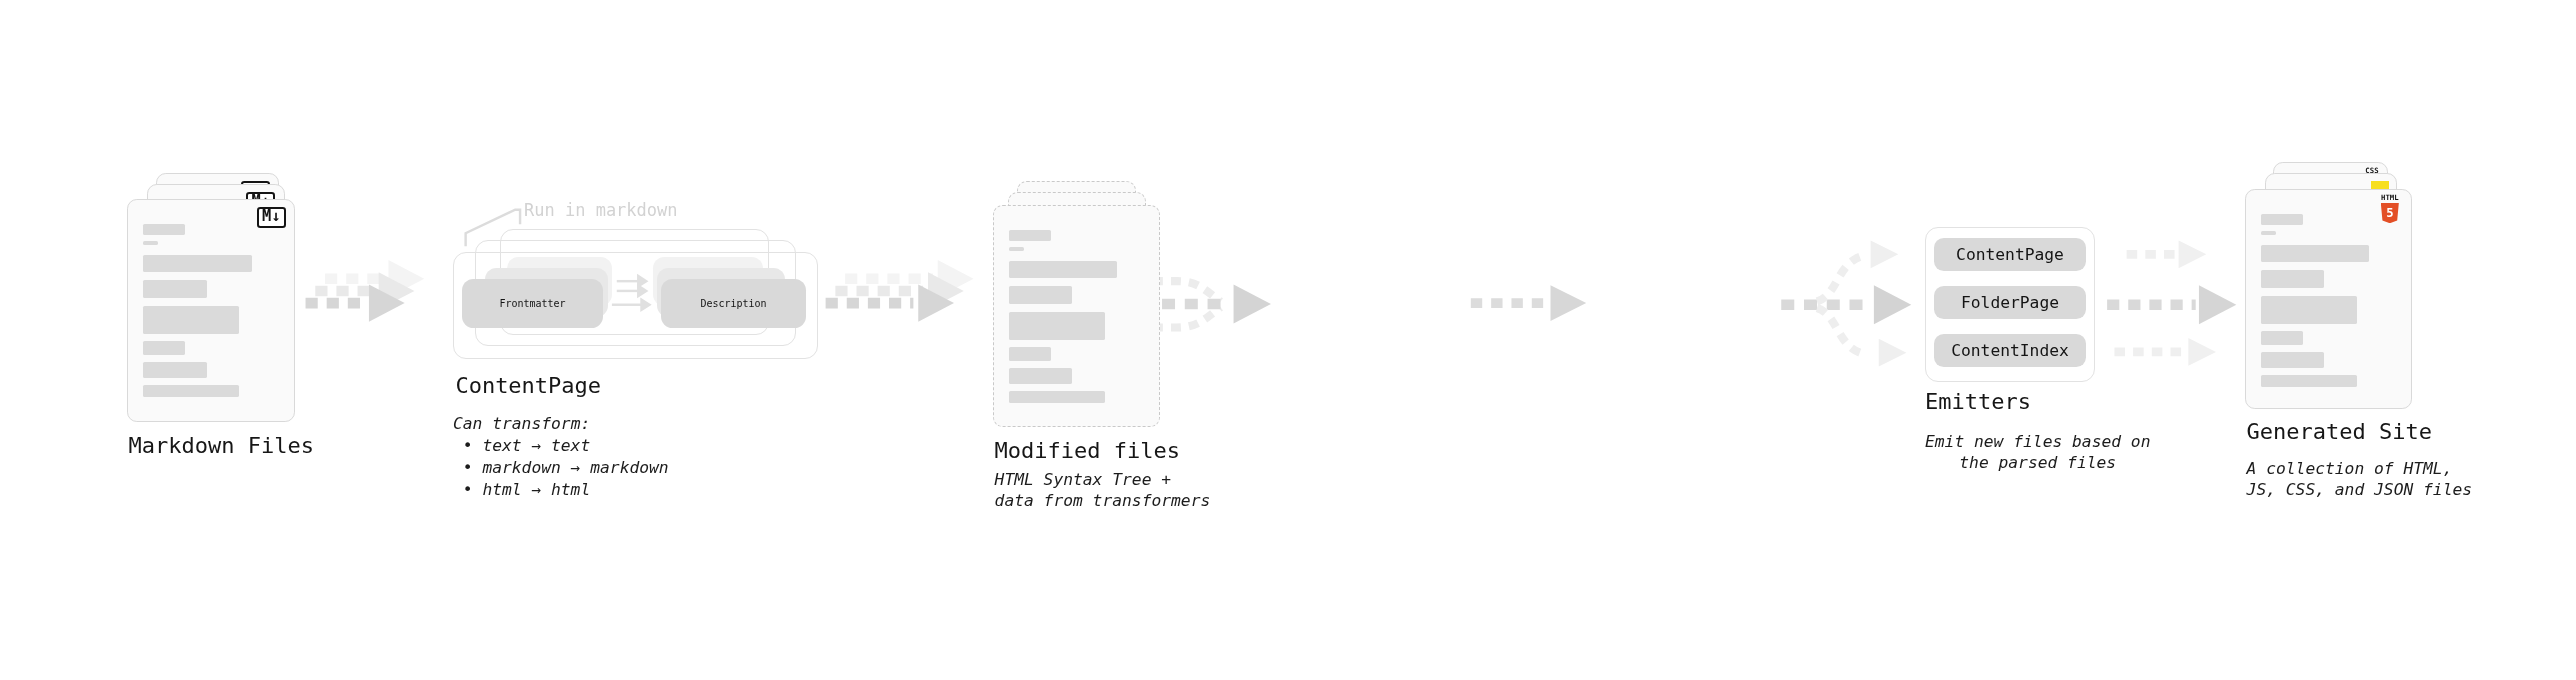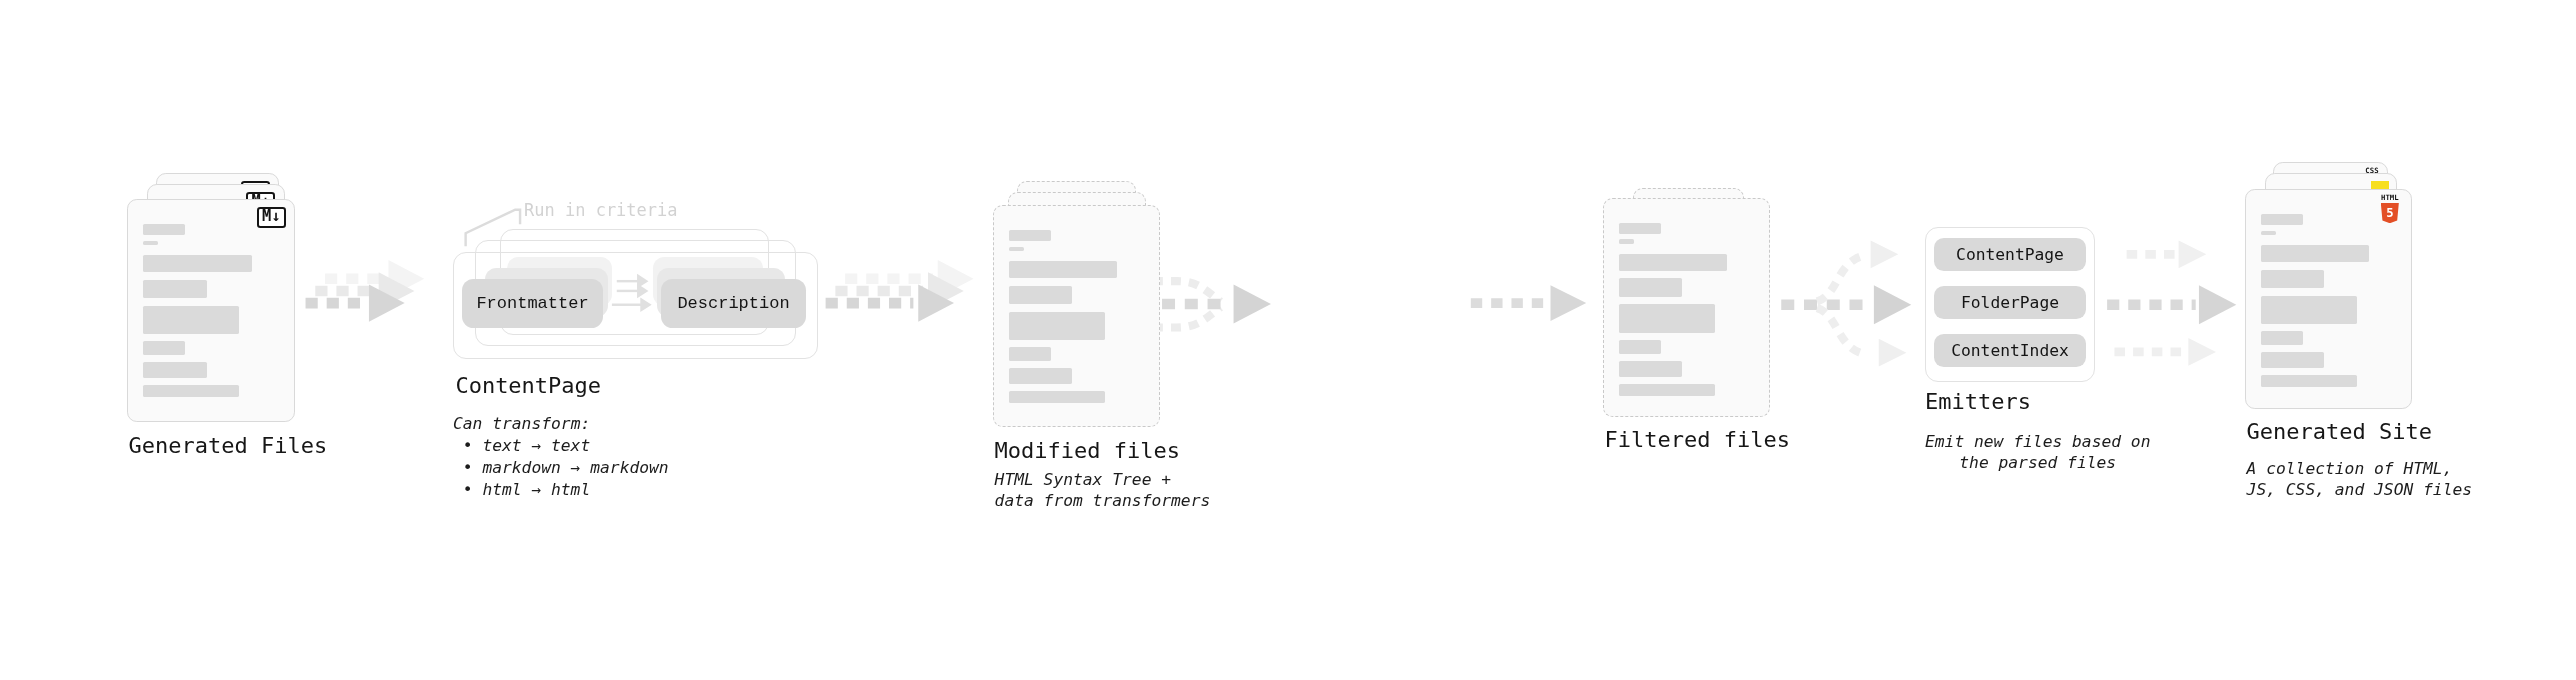--- a/index.html
+++ b/index.html
@@ -14,21 +14,21 @@
   .bar{background:#dadada;border-radius:1.6px;}
   .heading{position:absolute;font-size:22px;line-height:28px;white-space:nowrap;color:#161616;}
   .desc{position:absolute;font-size:16.3px;white-space:nowrap;color:#1c1c1c;}
   .desc div{line-height:21px;font-style:italic;}
   .desc.lh27 div{line-height:22px;}
   .desc .indent{padding-left:9.8px;}
   .annotation{position:absolute;font-size:17px;color:#d2d2d2;white-space:nowrap;}
   .container-box{position:absolute;border:1.6px solid #e2e2e2;border-radius:13px;background:transparent;}
   .container-box.filled{background:#ffffff;}
   .graybox{position:absolute;background:#d9d9d9;border-radius:11.4px;display:flex;align-items:center;
-           justify-content:center;font-size:17px;color:#141414;white-space:nowrap;font-family:Liberation Mono, monospace;}
+           justify-content:center;font-size:10px;color:#141414;white-space:nowrap;}
   .shadowbox{position:absolute;height:49px;border-radius:11.4px;}
   .shadowbox.s2{background:#e8e8e8;}
   .shadowbox.s3{background:#f2f2f2;}
   .pill{position:absolute;width:152px;height:32.5px;background:#d9d9d9;border-radius:9.8px;display:flex;
         align-items:center;justify-content:center;font-size:16.3px;color:#141414;}
   .md-badge{position:absolute;top:6.5px;right:8.1px;border:2.4px solid #141414;border-radius:3.3px;background:#fff;
             font-weight:bold;font-size:15.4px;line-height:15.4px;padding:0.8px 3.3px;color:#141414;}
   .css-badge{position:absolute;top:4.1px;right:7.3px;width:16.3px;text-align:center;}
   .css-badge .css-word{display:block;font-size:7.3px;font-weight:bold;line-height:7.3px;color:#111;}
   .css-badge .css-bar{display:block;height:3.3px;margin-top:0.8px;border-radius:0.8px;}
@@ -98,25 +98,25 @@
           <div class="bar" style="width: 31%; height: 10.6px; margin-bottom: 5.7px;"></div>
           <div class="bar" style="width: 11%; height: 4.1px; margin-bottom: 10.6px;"></div>
           <div class="bar" style="width: 80%; height: 17px; margin-bottom: 7.3px;"></div>
           <div class="bar" style="width: 47%; height: 18.7px; margin-bottom: 7.3px;"></div>
           <div class="bar" style="width: 71%; height: 28.4px; margin-bottom: 7.3px;"></div>
           <div class="bar" style="width: 31%; height: 14px; margin-bottom: 6.5px;"></div>
           <div class="bar" style="width: 47%; height: 16.3px; margin-bottom: 7.3px;"></div>
           <div class="bar" style="width: 71%; height: 11.4px; margin-bottom: 0px;"></div>
         </div>
     </div>
-    <div class="heading" style="left:1.6px;top:270px;">Generated Files</div>
+    <div class="heading" style="left:1.6px;top:270px;">Markdown Files</div>
   </div>
 
   <div class="group" style="left:453px;top:203px;width:382px;height:309px;">
-    <div class="annotation" style="left:71px;top:-3.3px;">Run in criteria</div>
+    <div class="annotation" style="left:71px;top:-3.3px;">Run in markdown</div>
     <div class="container-box" style="left:47px;top:26px;width:269px;height:106px;"></div>
     <div class="container-box" style="left:22px;top:37px;width:321px;height:106px;"></div>
     <div class="container-box" style="left:0;top:49px;width:365px;height:107px;"></div>
 
     <div class="shadowbox s3" style="left:54px;top:54px;width:105px;"></div>
     <div class="shadowbox s2" style="left:32px;top:65px;width:123px;"></div>
     <div class="graybox" style="left:9px;top:76px;width:141px;height:49px;">Frontmatter</div>
 
     <div class="shadowbox s3" style="left:200px;top:54px;width:110px;"></div>
     <div class="shadowbox s2" style="left:204px;top:65px;width:128px;"></div>
@@ -147,36 +147,20 @@
         </div>
     </div>
     <div class="heading" style="left:1.6px;top:267px;">Modified files</div>
     <div class="desc" style="left:1.6px;top:299px;">
       <div>HTML Syntax Tree +</div>
       <div>data from transformers</div>
     </div>
   </div>
 
 
-  <div class="group" style="left:1603px;top:188px;width:228px;height:276px;">
-    <div class="doc dashed" style="left:30px;top:0;width:111px;height:211px;"></div>
-    <div class="doc dashed" style="left:0;top:9.8px;width:167px;height:219px;">
-      <div class="bars">
-          <div class="bar" style="width: 31%; height: 10.6px; margin-bottom: 5.7px;"></div>
-          <div class="bar" style="width: 11%; height: 4.1px; margin-bottom: 10.6px;"></div>
-          <div class="bar" style="width: 80%; height: 17px; margin-bottom: 7.3px;"></div>
-          <div class="bar" style="width: 47%; height: 18.7px; margin-bottom: 7.3px;"></div>
-          <div class="bar" style="width: 71%; height: 28.4px; margin-bottom: 7.3px;"></div>
-          <div class="bar" style="width: 31%; height: 14px; margin-bottom: 6.5px;"></div>
-          <div class="bar" style="width: 47%; height: 16.3px; margin-bottom: 7.3px;"></div>
-          <div class="bar" style="width: 71%; height: 11.4px; margin-bottom: 0px;"></div>
-        </div>
-    </div>
-    <div class="heading" style="left:1.6px;top:238px;">Filtered files</div>
-  </div>
 
   <div class="group" style="left:1925px;top:227px;width:244px;height:260px;text-align:center;">
     <div class="container-box filled" style="left:0;top:0;width:170px;height:155px;"></div>
     <div class="pill" style="left:9px;top:11.4px;">ContentPage</div>
     <div class="pill" style="left:9px;top:59px;">FolderPage</div>
     <div class="pill" style="left:9px;top:107px;">ContentIndex</div>
     <div class="heading" style="left:0;top:161px;">Emitters</div>
     <div class="desc" style="left:0;top:204px;">
       <div>Emit new files based on</div>
       <div>the parsed files</div>

